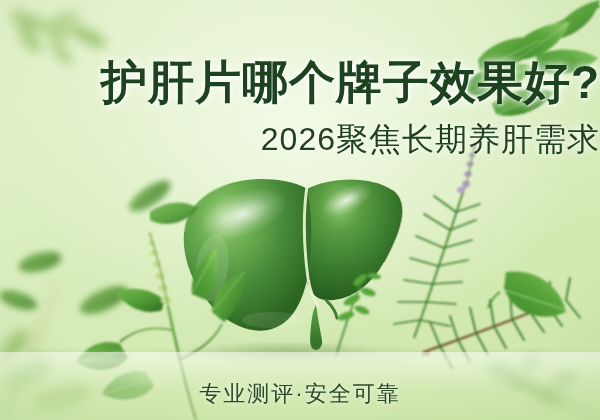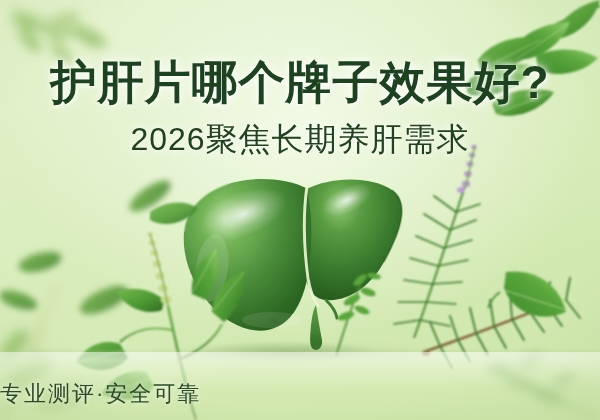--- a/index.html
+++ b/index.html
@@ -41,21 +41,21 @@
   
   .vignette{
     position:absolute; inset:0;
     background:radial-gradient(ellipse 560px 400px at 50% 45%, rgba(255,255,255,0) 55%, rgba(150,185,115,0.30) 100%);
     pointer-events:none;
   }
 
   
   .headline{
     position:absolute; left:0; right:0; top:58px;
-    text-align:center;
+    text-align:right;
   }
   .title{
     font-size:46px;
     font-weight:700;
     color:#1d4220;
     letter-spacing:1px;
     line-height:1.05;
     text-shadow:
        0 0 6px rgba(255,255,255,0.95),
        0 0 14px rgba(255,255,255,0.75),
@@ -67,20 +67,21 @@
     font-size:32px;
     font-weight:400;
     color:#20421f;
     letter-spacing:1px;
     text-shadow:0 0 6px rgba(255,255,255,0.9), 0 0 12px rgba(255,255,255,0.6);
     white-space:nowrap;
   }
 
   .tagline{
     position:absolute; left:0; right:0; top:379px;
+    text-align:center;
     font-size:22px;
     font-weight:400;
     color:#2a4a26;
     letter-spacing:2px;
     text-shadow:0 0 6px rgba(255,255,255,0.9);
     white-space:nowrap;
   }
 
   svg.layer{ position:absolute; inset:0; width:600px; height:420px; }
   .blurA{ filter:blur(3.2px); opacity:.82; }

